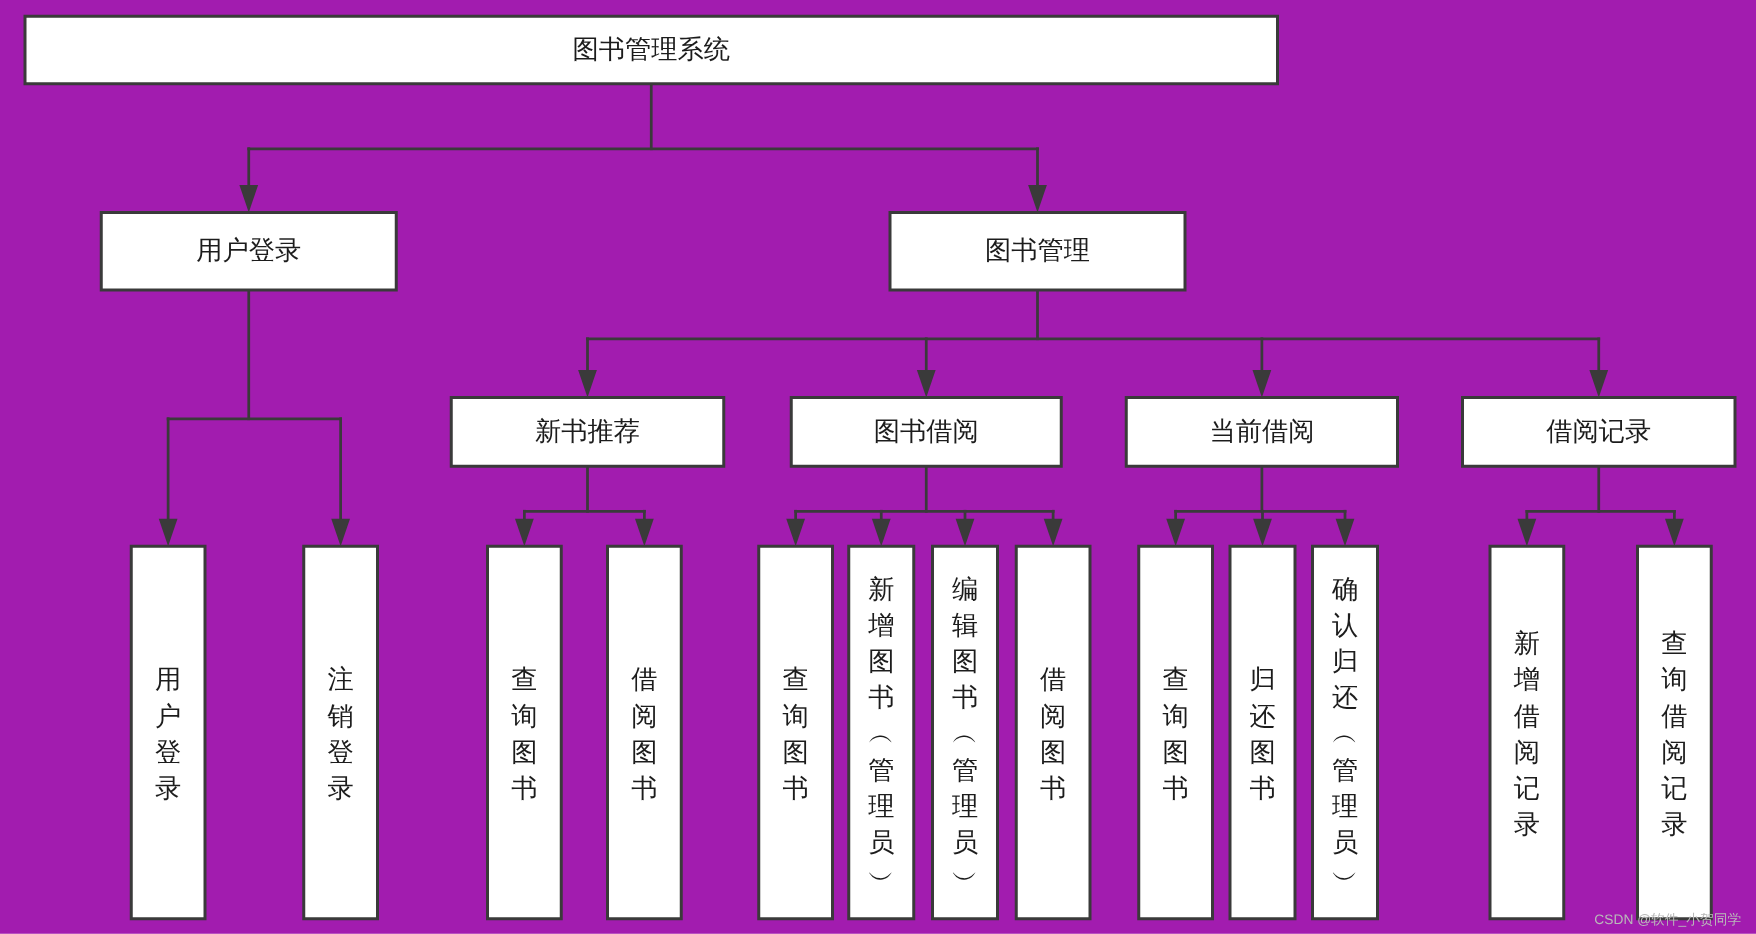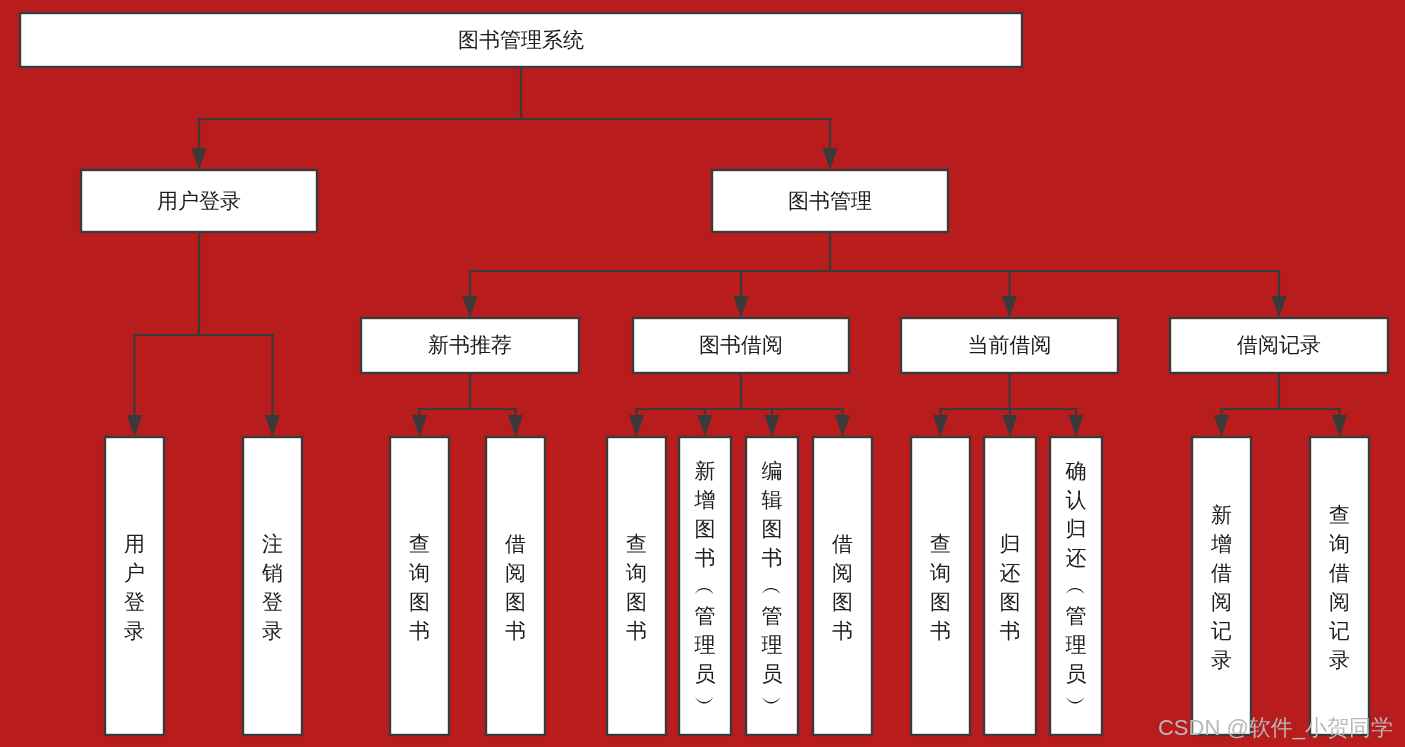--- a/index.html
+++ b/index.html
@@ -10,21 +10,21 @@
   body {
     width: 1405px;
     height: 747px;
     font-family: "Liberation Sans", "DejaVu Sans", sans-serif;
     overflow: hidden;
   }
   #diagram-root {
     position: relative;
     width: 1405px;
     height: 747px;
-    background: #b91c1c;
+    background: #a21caf;
   }
   svg#flowchart {
     position: absolute;
     left: 0;
     top: 0;
     width: 1405px;
     height: 747px;
     display: block;
   }
   .node-box {
@@ -54,21 +54,21 @@
     font-family: "Liberation Sans", "DejaVu Sans", sans-serif;
     font-size: 21px;
     text-anchor: middle;
     letter-spacing: 0px;
   }
   .watermark {
     position: absolute;
     right: 12px;
     bottom: 4px;
     color: #b9b9b9;
-    font-size: 22px;
+    font-size: 11px;
     font-family: "Liberation Sans", "DejaVu Sans", sans-serif;
     white-space: nowrap;
     user-select: none;
   }
 </style>
 </head>
 <body>
 
 <div id="diagram-root">
   <svg id="flowchart" viewBox="0 0 1405 747">

